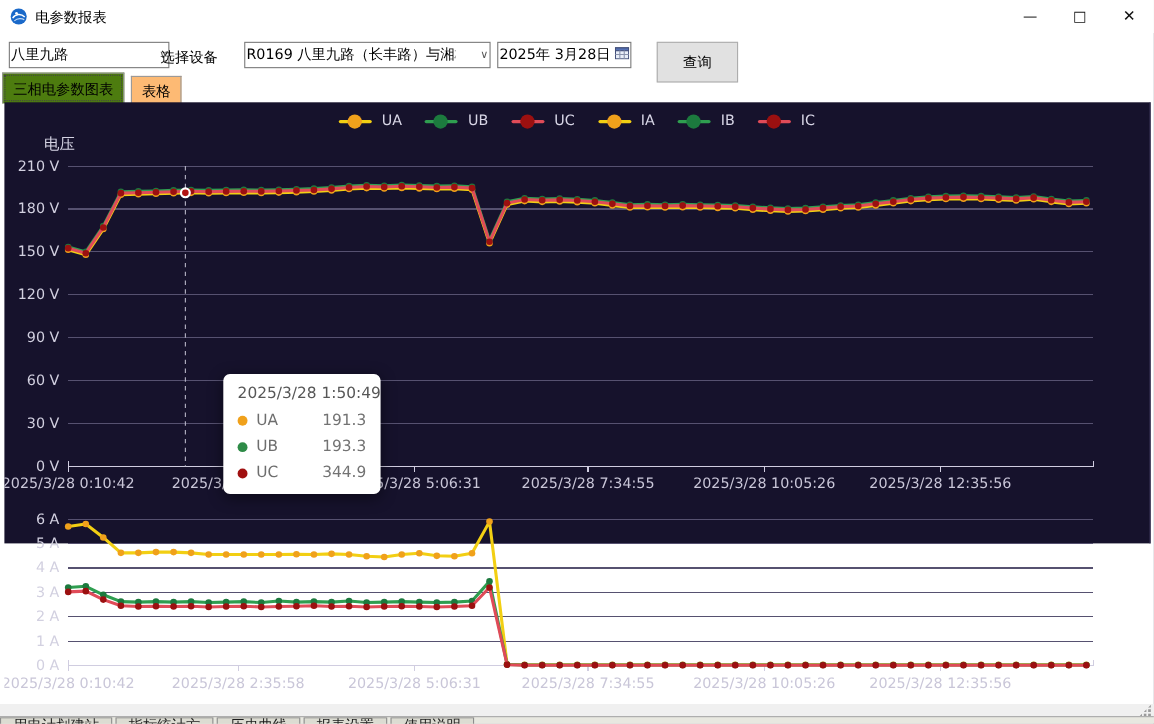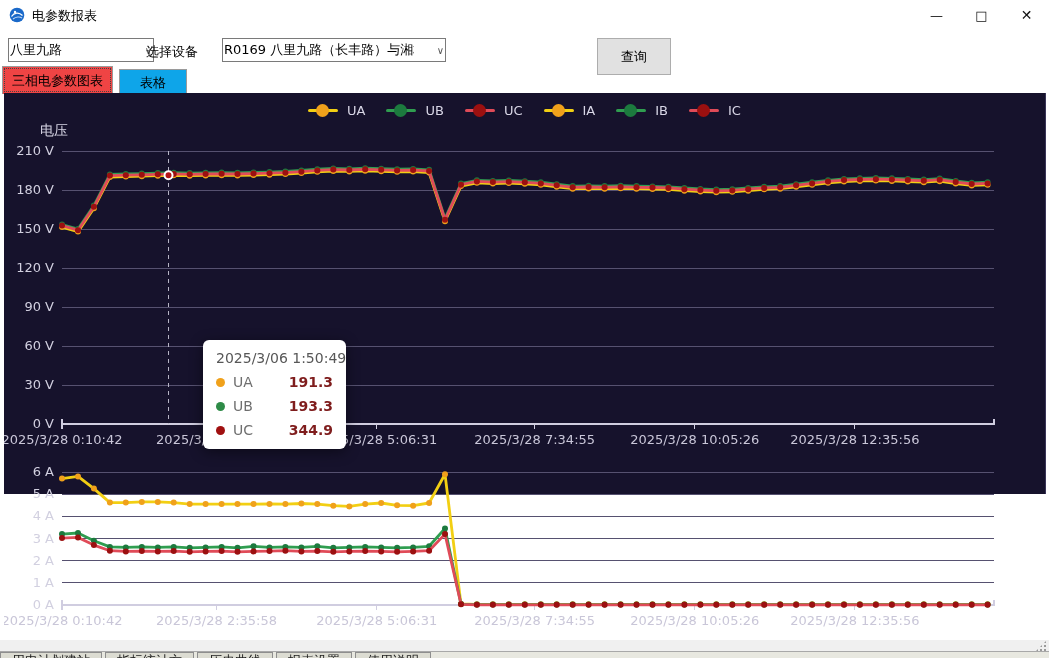--- a/index.html
+++ b/index.html
@@ -17,37 +17,37 @@
   .toolbar{position:absolute;top:38px;left:0;right:0;height:28px}
   .combo{position:absolute;height:24px;border:1px solid #7a7a7a;background:#fff;font-size:13px;
          display:flex;align-items:center;padding:0 1px;box-sizing:border-box;white-space:nowrap;overflow:hidden}
   .combo .arrow{margin-left:auto;color:#555;font-size:10px;padding-left:6px}
   .tb-label{position:absolute;font-size:13px;color:#000;top:5px}
   .dp{display:flex;align-items:center;width:100%}
   .btn{position:absolute;height:37px;background:#e1e1e1;border:1px solid #adadad;font-size:13px;color:#000;
        display:flex;align-items:center;justify-content:center;box-sizing:border-box}
   
   .tabs{position:absolute;top:66px;left:2px;height:26px}
-  .tab{display:inline-block;font-size:13px;padding:4px 20px 3px;border:1px solid #9a9a9a;border-bottom:none;
-       background:#0ea5e9;margin-right:1px;position:relative;top:2px}
-  .tab.selected{background:#ef4444;top:0;padding:5px 9px 4px;outline:1px dotted #444;outline-offset:-3px}
+  .tab{display:inline-block;font-size:13px;padding:4px 9px 3px;border:1px solid #9a9a9a;border-bottom:none;
+       background:#fdba74;margin-right:1px;position:relative;top:2px}
+  .tab.selected{background:#4d7c0f;top:0;padding:5px 9px 4px;outline:1px dotted #444;outline-offset:-3px}
   
   .panel{position:absolute;left:4px;top:93px;width:1041px;height:401px;background:#16122c;border-right:1px solid #3a3558}
   #legend{position:absolute;top:10px;left:0;right:0;display:flex;justify-content:center;gap:21px;align-items:center;z-index:2}
   .litem{display:flex;align-items:center;gap:9px;color:#d8d6e6;font-size:13px;cursor:default}
   .lmark{width:30px;height:3px;border-radius:2px;position:relative}
   .ldot{position:absolute;width:13px;height:13px;border-radius:50%;left:8px;top:-5px}
   #chartsvg{position:absolute;left:0;top:0;z-index:1}
   
   #tooltip{position:absolute;left:199px;top:247px;width:143px;background:#fff;border-radius:6px;
            box-shadow:0 3px 14px rgba(0,0,0,.45);padding:10px 13px 11px;box-sizing:border-box;z-index:6}
   .tt-title{font-size:14px;color:#575757;white-space:nowrap}
   .tt-row{display:flex;align-items:center;margin-top:8px;font-size:14px;color:#6e6e6e}
   .tt-dot{width:9px;height:9px;border-radius:50%;margin-right:8px;flex:none}
-  .tt-val{margin-left:auto;font-weight:bold;color:#7f1d1d}
+  .tt-val{margin-left:auto;font-weight:normal;color:#737373}
   
   .bottomrow{position:absolute;left:0;top:640px;width:100%;height:11px;background:#f0f0f0}
   .grip{position:absolute;right:2px;top:0;width:12px;height:12px;
         background-image:radial-gradient(circle,#9a9a9a 1.2px,rgba(0,0,0,0) 1.4px);background-size:4px 4px;
         clip-path:polygon(100% 0,100% 100%,0 100%)}
   .strip{position:absolute;left:0;top:651px;width:100%;height:7px;background:#e8e8e0;border-top:1px solid #a8a8a8;overflow:hidden}
   .seg{display:inline-block;font-size:13px;line-height:15px;color:#1a1a1a;background:#dcdcd2;border:1px solid #8e8e8e;
        padding:0 11px;margin-right:3px;vertical-align:top}
 </style>
 </head>
@@ -74,20 +74,37 @@
 
 <div class="toolbar">
   <div class="combo" style="left:8px;top:0;width:146px">
     <span>八里九路</span>
     <span class="arrow">∨</span>
   </div>
   <span class="tb-label" style="left:146px">选择设备</span>
   <div class="combo" style="left:222px;top:0;width:224px">
     <span style="overflow:hidden;text-overflow:clip;white-space:nowrap;max-width:190px">R0169 八里九路（长丰路）与湘桂线交</span>
     <span class="arrow">∨</span>
+  </div>
+  <div class="combo" style="left:452px;top:0;width:122px">
+    <span class="dp">
+      <span>2025年 3月28日</span>
+      <span style="margin-left:auto;display:flex;align-items:center">
+        <span style="display:inline-block">
+          <svg width="13" height="12" viewBox="0 0 13 12">
+            <rect x="0.5" y="1.5" width="12" height="10" fill="#e8eef8" stroke="#43507a"></rect>
+            <rect x="0.5" y="1.5" width="12" height="2.6" fill="#5571b5" stroke="#43507a"></rect>
+            <line x1="4.5" y1="4" x2="4.5" y2="11.5" stroke="#8a93ad" stroke-width="1"></line>
+            <line x1="8.5" y1="4" x2="8.5" y2="11.5" stroke="#8a93ad" stroke-width="1"></line>
+            <line x1="0.5" y1="7.5" x2="12.5" y2="7.5" stroke="#8a93ad" stroke-width="1"></line>
+          </svg>
+        </span>
+
+      </span>
+    </span>
   </div>
   <div class="btn" style="left:597px;top:0;width:74px">查询</div>
 </div>
 
 <div class="tabs">
   <span class="tab selected">三相电参数图表</span>
   <span class="tab">表格</span>
 </div>
 
 <div class="panel">
@@ -542,21 +559,21 @@
       <circle cx="871.9" cy="511.8" r="3" fill="#9b1010"></circle>
       <circle cx="887.9" cy="511.8" r="3" fill="#9b1010"></circle>
       <circle cx="903.8" cy="511.8" r="3" fill="#9b1010"></circle>
       <circle cx="919.8" cy="511.8" r="3" fill="#9b1010"></circle>
       <circle cx="935.7" cy="511.8" r="3" fill="#9b1010"></circle>
       <circle cx="951.7" cy="511.8" r="3" fill="#9b1010"></circle>
       <circle cx="967.7" cy="511.8" r="3" fill="#9b1010"></circle>
       <circle cx="983.6" cy="511.8" r="3" fill="#9b1010"></circle>
     </svg>
   <div id="tooltip">
-    <div class="tt-title">2025/3/06 1:50:49</div>
+    <div class="tt-title">2025/3/28 1:50:49</div>
     <div id="tooltip-rows">
         <div class="tt-row">
           <span class="tt-dot" style="background: rgb(240, 161, 27);"></span>
           <span>UA</span>
           <span class="tt-val">191.3</span>
         </div>
         <div class="tt-row">
           <span class="tt-dot" style="background: rgb(46, 139, 71);"></span>
           <span>UB</span>
           <span class="tt-val">193.3</span>

